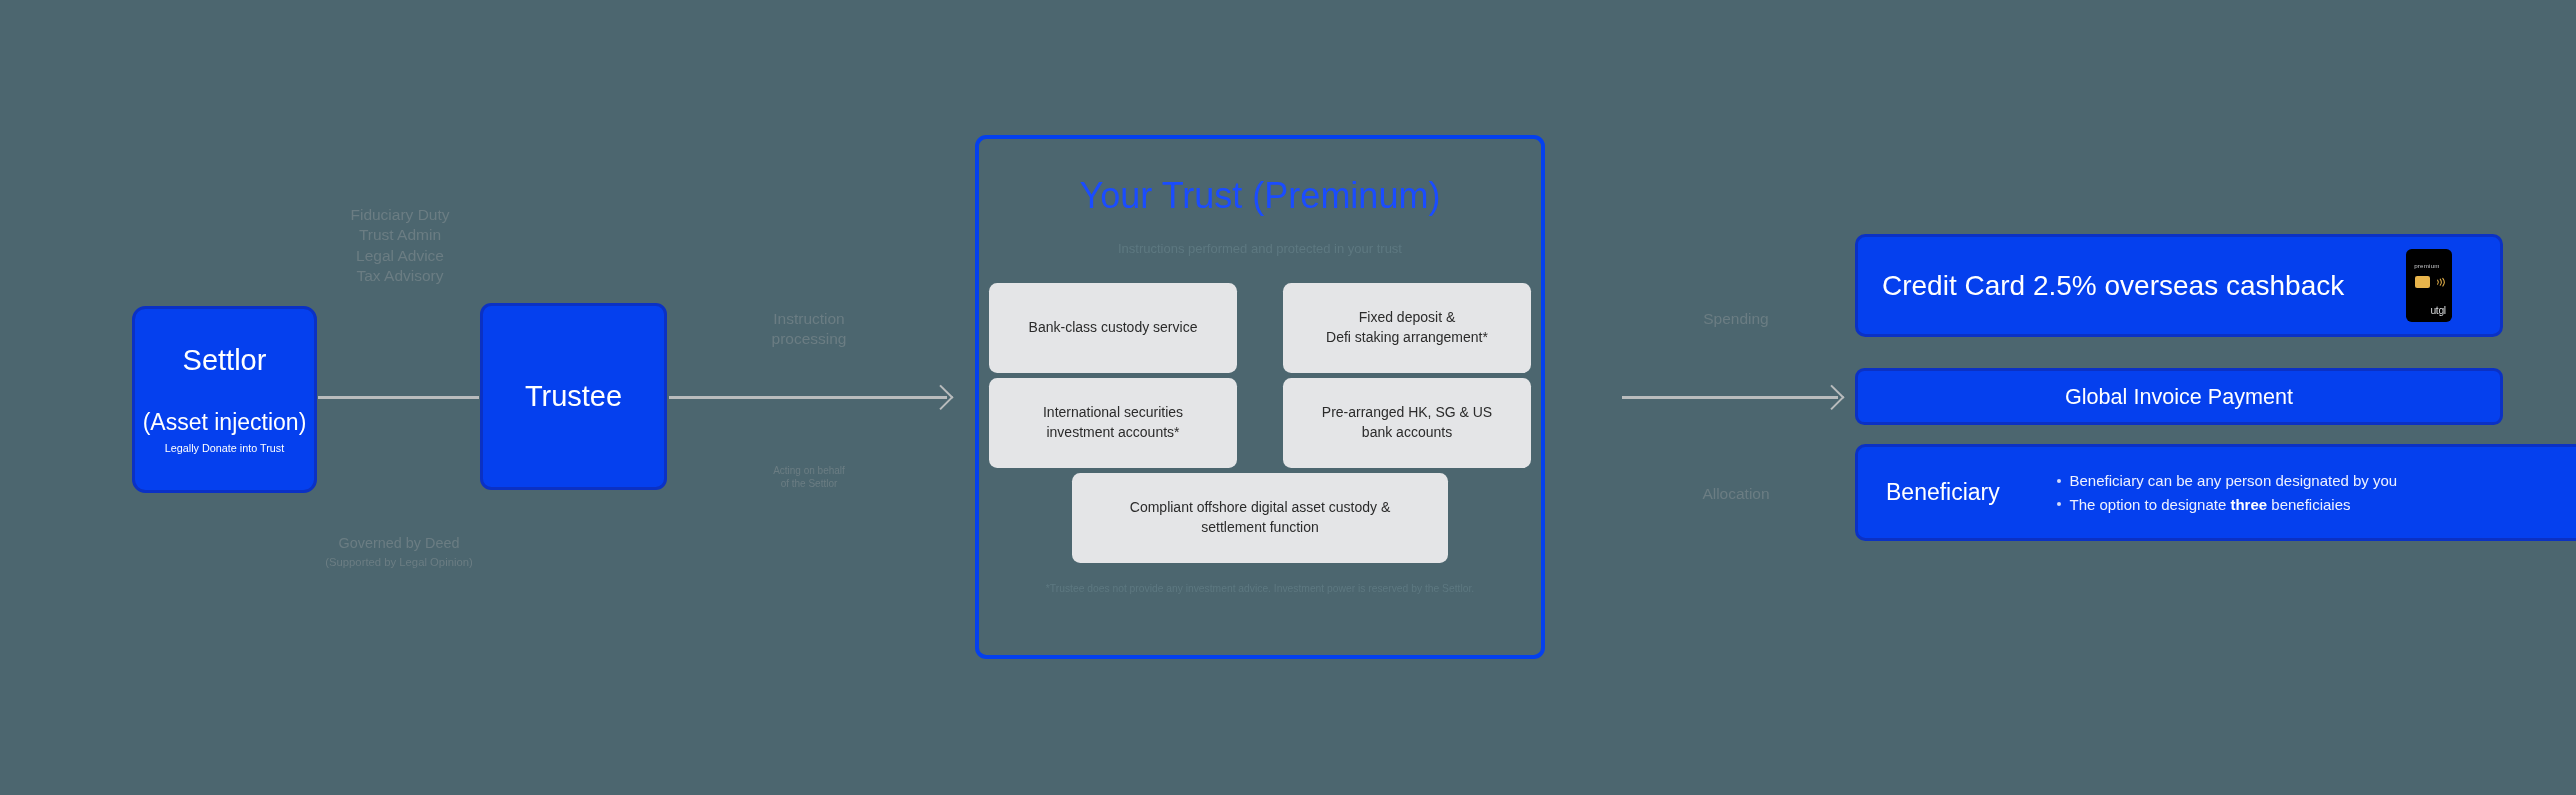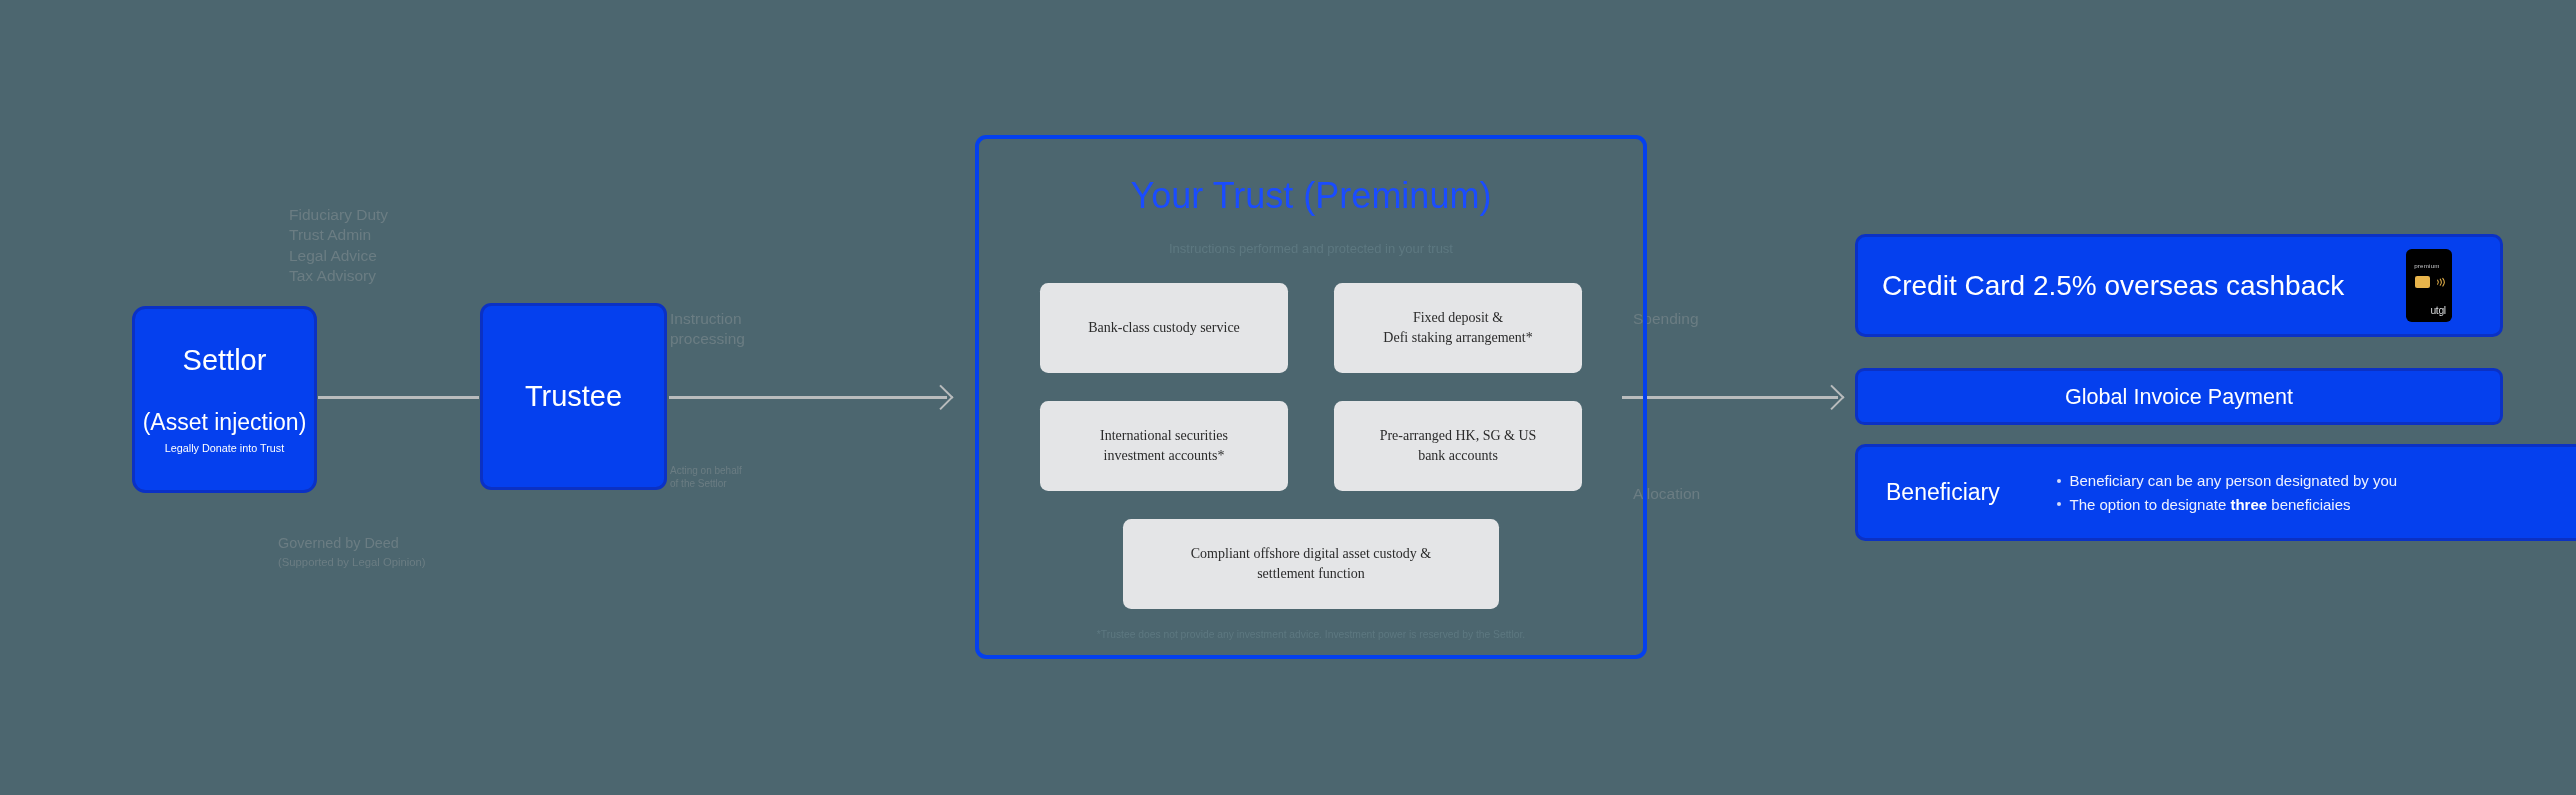--- a/index.html
+++ b/index.html
@@ -88,39 +88,39 @@
   }
 
   #conn-settlor-trustee { left: 318px;  top: 396px; width: 161px; }
   #conn-trustee-trust   { left: 669px; top: 396px; width: 278px; }
   #conn-trust-right     { left: 1622px; top: 396px; width: 216px; }
 
   
   .edge-label {
     position: absolute;
     color: #6b7d83;
-    text-align: left;
+    text-align: center;
     line-height: 1.32;
     white-space: pre-line;
     font-weight: 400;
     pointer-events: none;
   }
   #lbl-duties     { left: 289px;  top: 205px; width: 222px; font-size: 15.5px; }
   #lbl-deed       { left: 278px;  top: 515px; width: 242px; font-size: 14.4px; }
   #lbl-deed .small{ display:block; font-size: 11.3px; margin-top: 2.1px; }
   #lbl-instr      { left: 670px; top: 309px; width: 278px; font-size: 15.5px; }
   #lbl-acting     { left: 670px; top: 464px; width: 278px; font-size: 10px; }
   #lbl-spending   { left: 1633px; top: 309px; width: 206px; font-size: 15.5px; }
   #lbl-allocation { left: 1633px; top: 484px; width: 206px; font-size: 15.5px; }
 
   
   #trust-panel {
     position: absolute;
     left: 975px; top: 135px;
-    width: 672px; height: 524px;
+    width: 570px; height: 524px;
     border: 4.6px solid #0540ee;
     border-radius: 11.3px;
     background: transparent;
   }
   #trust-title {
     margin-top: 38px;
     text-align: center;
     color: #1a4cff;
     font-size: 36px;
     font-weight: 400;
@@ -133,22 +133,21 @@
     font-size: 13px;
     font-weight: 400;
   }
 
   #card-grid {
     margin: 27px auto 3px;
     width: 542px;
     display: flex;
     flex-wrap: wrap;
     justify-content: space-between;
-    row-gap: 28px;
-    font-family: Liberation Serif, serif;
+    row-gap: 5px;
   }
   .svc-card {
     width: 248px;
     min-height: 90px;
     background: #e4e5e7;
     border-radius: 8.2px;
     color: #2b2b2b;
     font-size: 14px;
     line-height: 1.38;
     display: flex;

